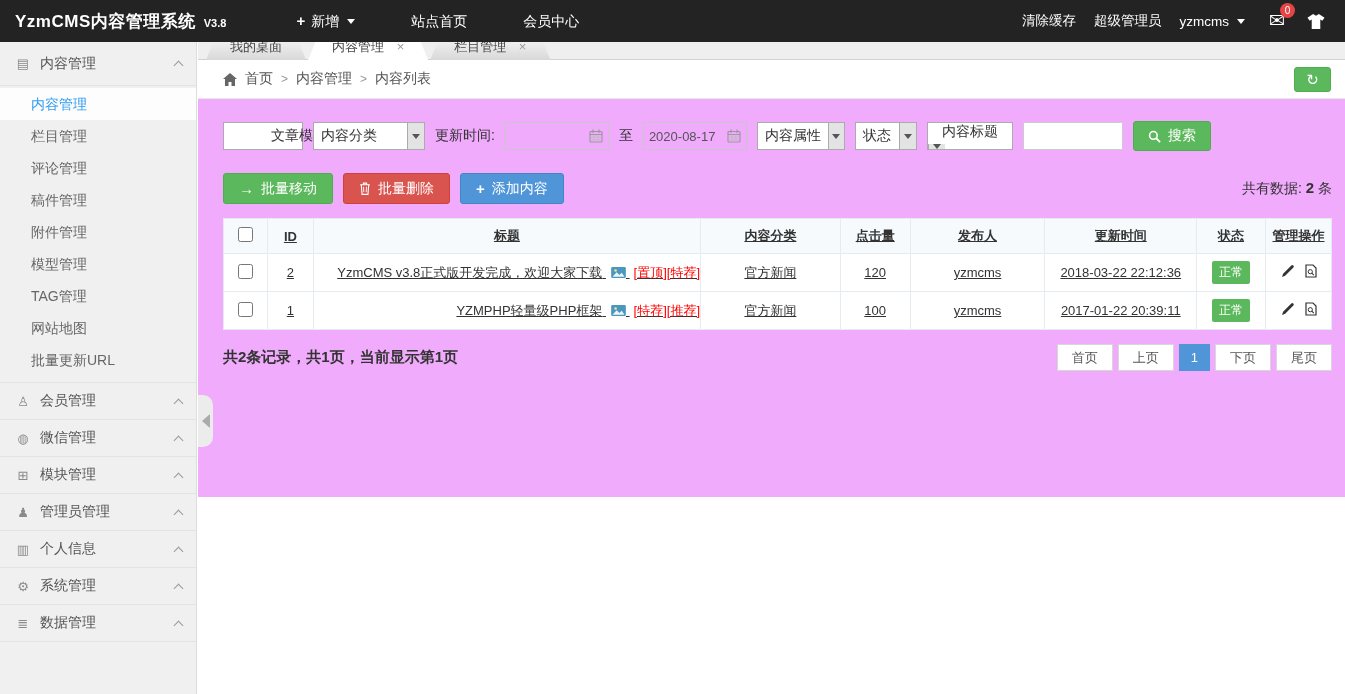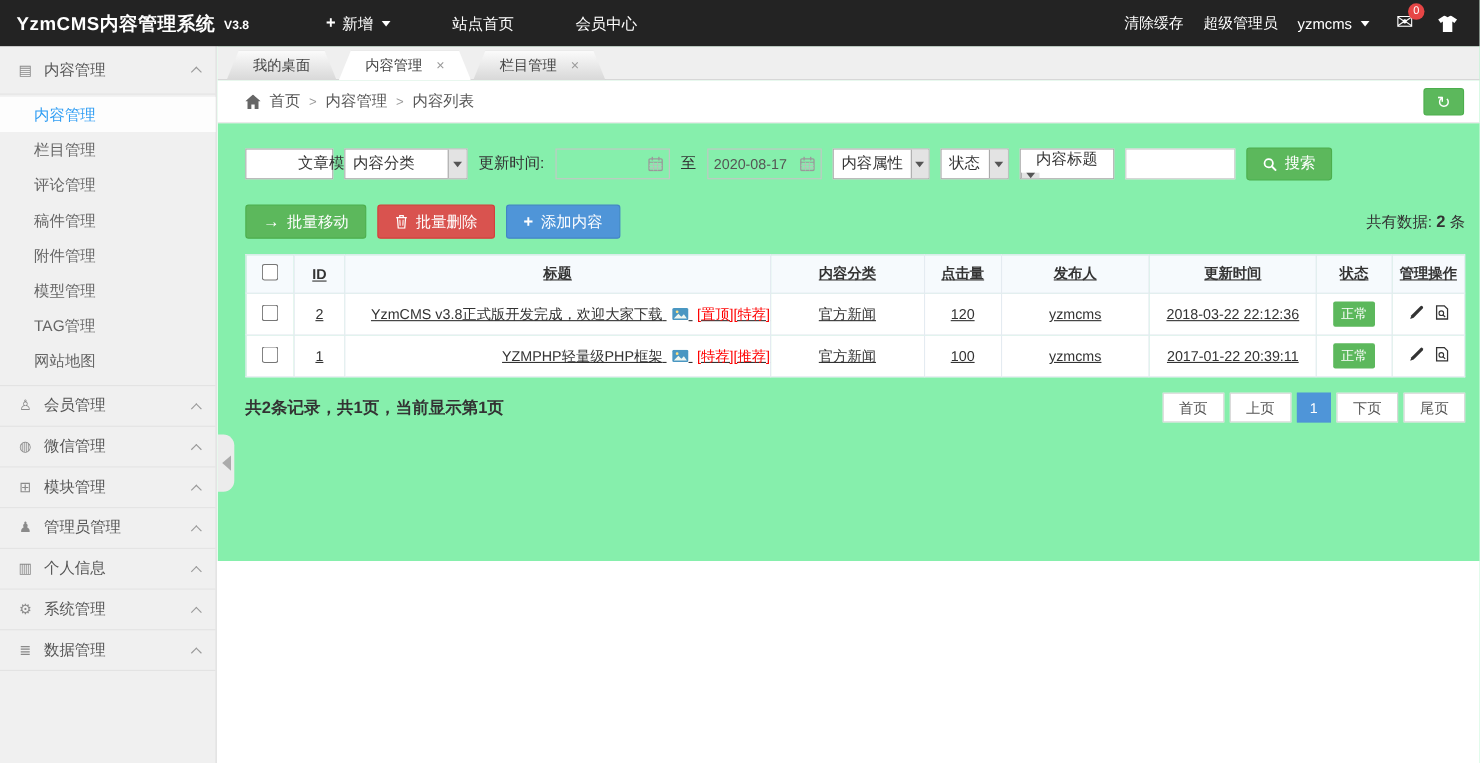--- a/index.html
+++ b/index.html
@@ -41,21 +41,21 @@
   .submenu .s-item { height:32px; line-height:32px; padding-left:31px; font-size:14px;
     color:#666; cursor:pointer; }
   .submenu .s-item.active { background:#fdfdfd; color:#2f9df3; }
   .collapse-handle { position:absolute; left:198px; top:395px; width:15px; height:52px;
     background:#ececec; border-radius:0 10px 10px 0; display:flex; align-items:center;
     justify-content:center; cursor:pointer; z-index:5; }
   .collapse-handle .tri { width:0; height:0; border-top:7px solid transparent;
     border-bottom:7px solid transparent; border-right:8px solid #ababab; }
 
   
-  .main { position:absolute; left:198px; top:42px; width:1147px; height:468px; background:#86efac; }
+  .main { position:absolute; left:198px; top:29px; width:1147px; height:468px; background:#f0abfc; }
 
   .tabbar { height:31px; background:#efefef; border-bottom:1px solid #d2d2d2;
     display:flex; align-items:flex-end; padding-left:8px; }
   .tab { position:relative; height:27px; line-height:27px; padding:0 24px; margin-right:2px;
     bottom:-1px; cursor:pointer; font-size:13px; color:#444; }
   .tab .bg { position:absolute; inset:0;
     clip-path:polygon(11px 0, calc(100% - 11px) 0, 100% 100%, 0 100%);
     background:linear-gradient(#fbfbfb,#d8d8d8); filter:drop-shadow(0 0 1px #9f9f9f); }
   .tab.active .bg { background:#fff; }
   .tab .lbl { position:relative; z-index:1; }
@@ -166,20 +166,21 @@
   </div>
   <div class="submenu">
     <div class="s-item active">内容管理</div>
     <div class="s-item">栏目管理</div>
     <div class="s-item">评论管理</div>
     <div class="s-item">稿件管理</div>
     <div class="s-item">附件管理</div>
     <div class="s-item">模型管理</div>
     <div class="s-item">TAG管理</div>
     <div class="s-item">网站地图</div>
+    <div class="s-item">批量更新URL</div>
   </div>
   <div class="group-head short">
     <span class="g-icon">♙</span>
     <span class="g-label">会员管理</span>
     <span class="chev-up"></span>
   </div>
   <div class="group-head short">
     <span class="g-icon">◍</span>
     <span class="g-label">微信管理</span>
     <span class="chev-up"></span>

